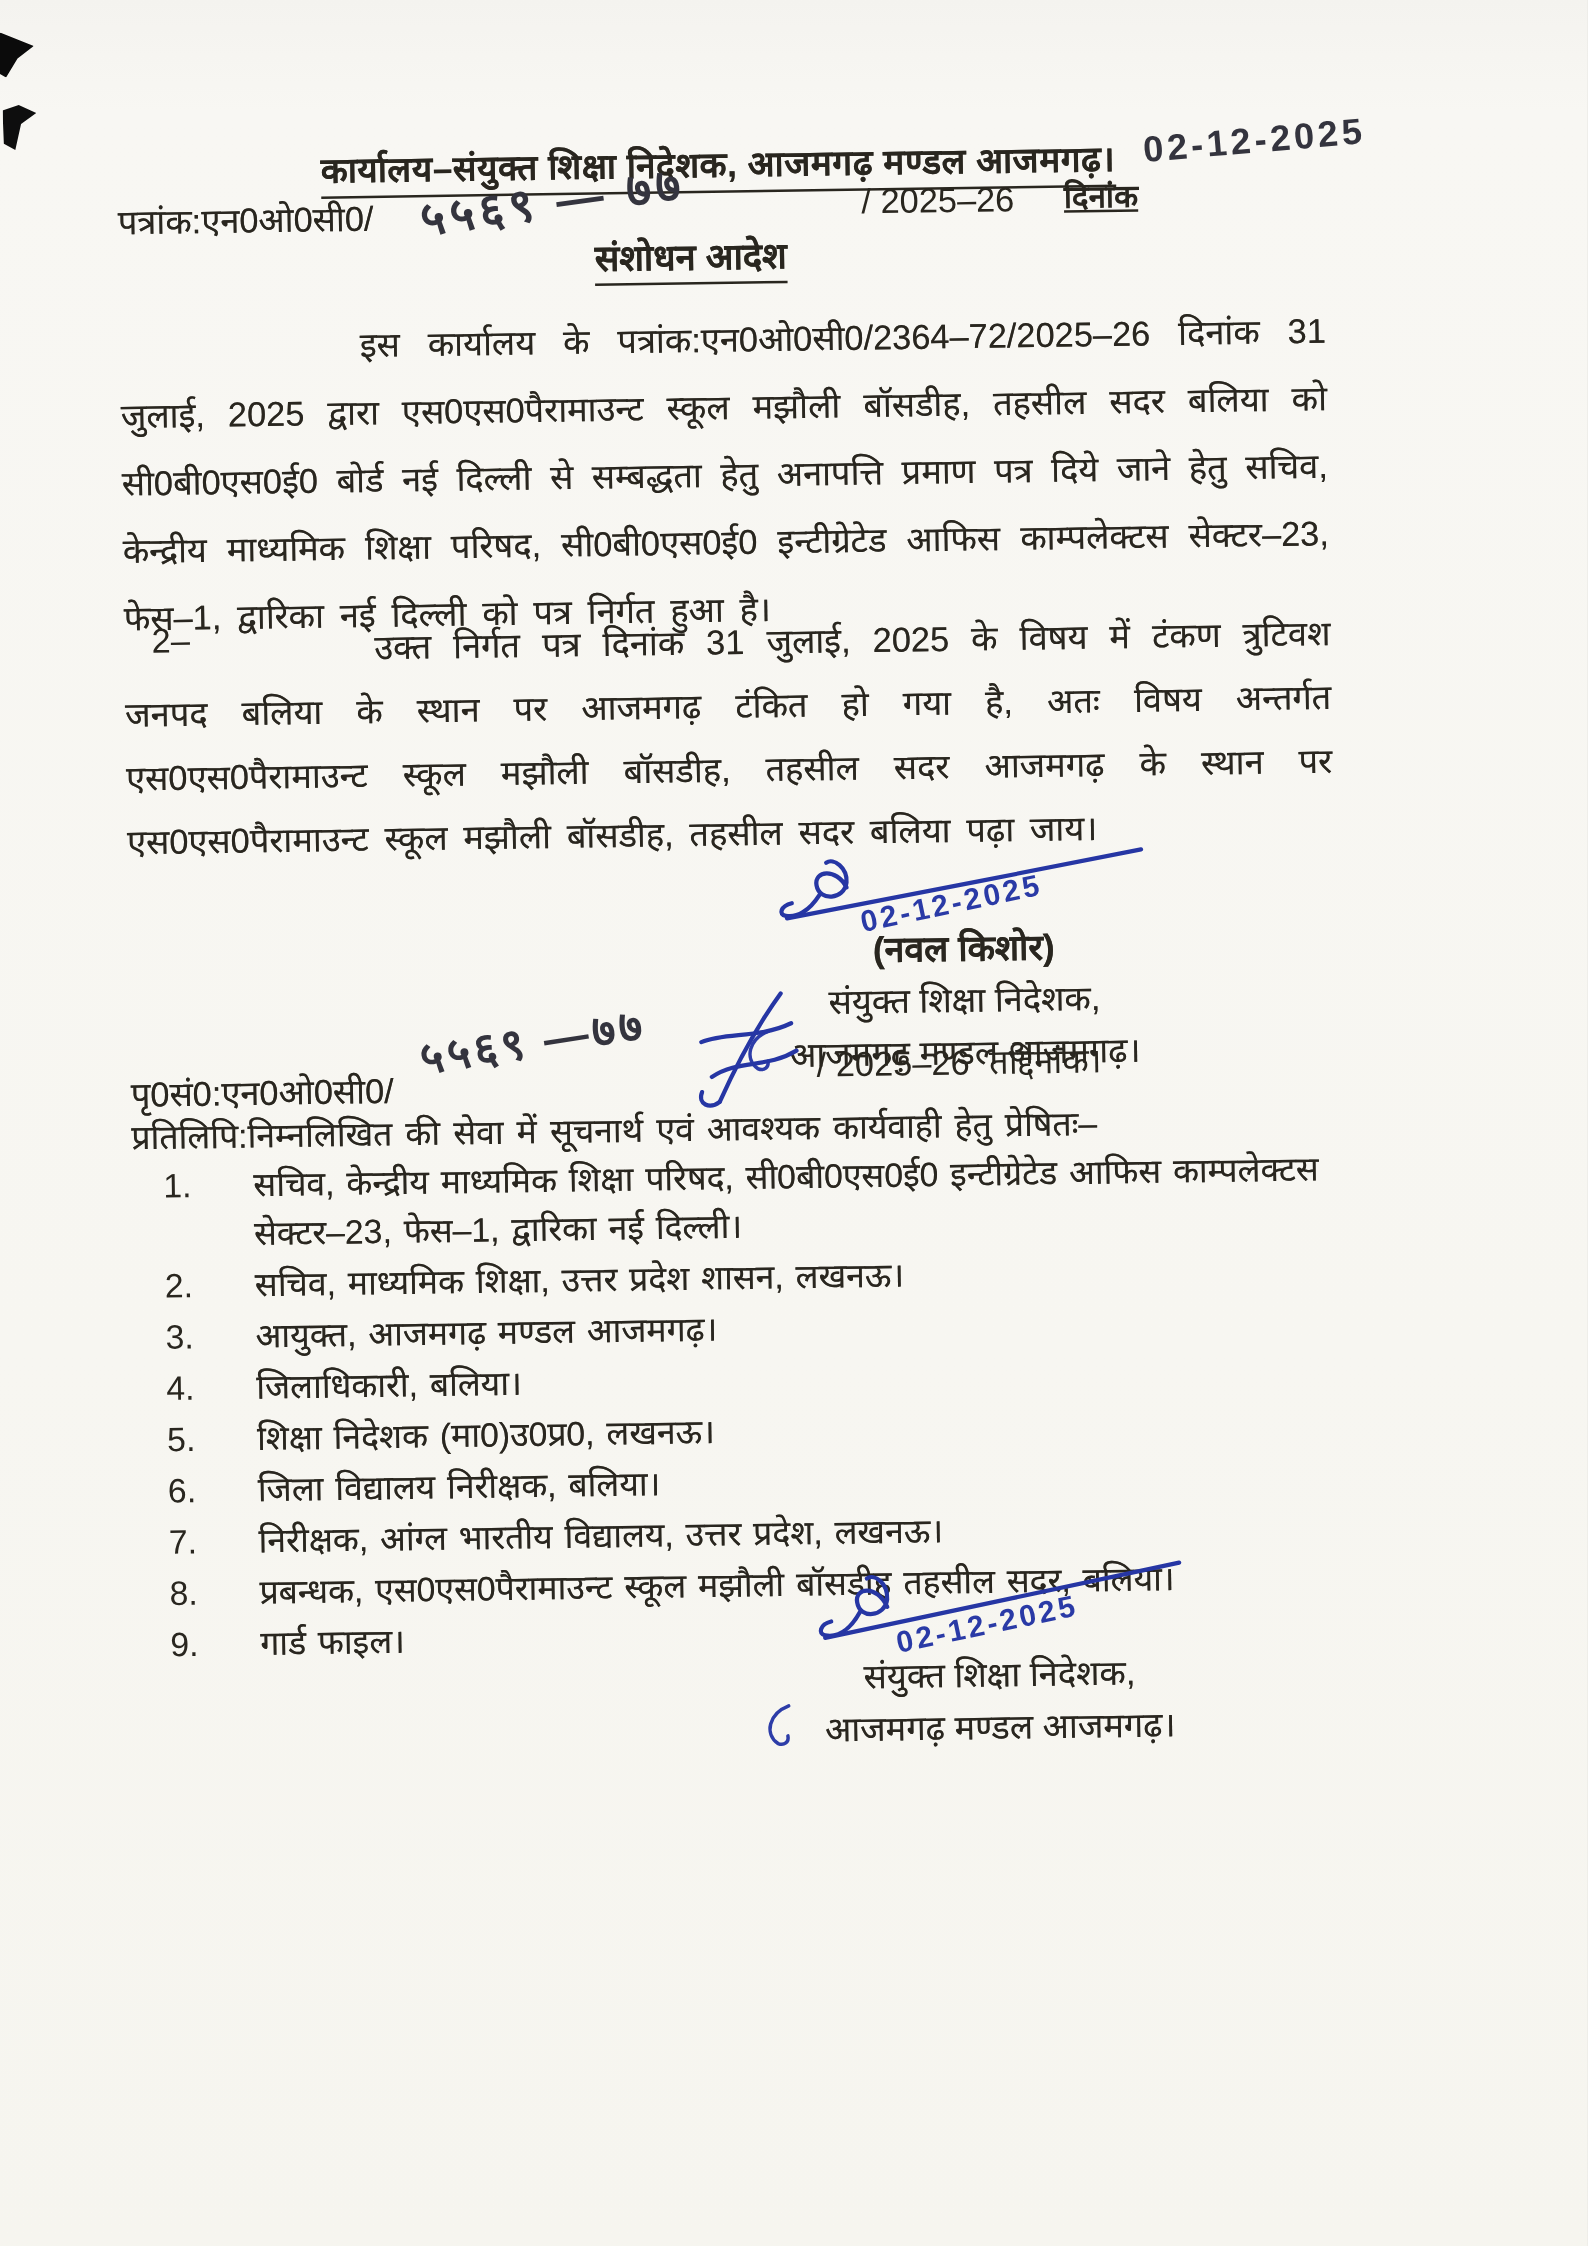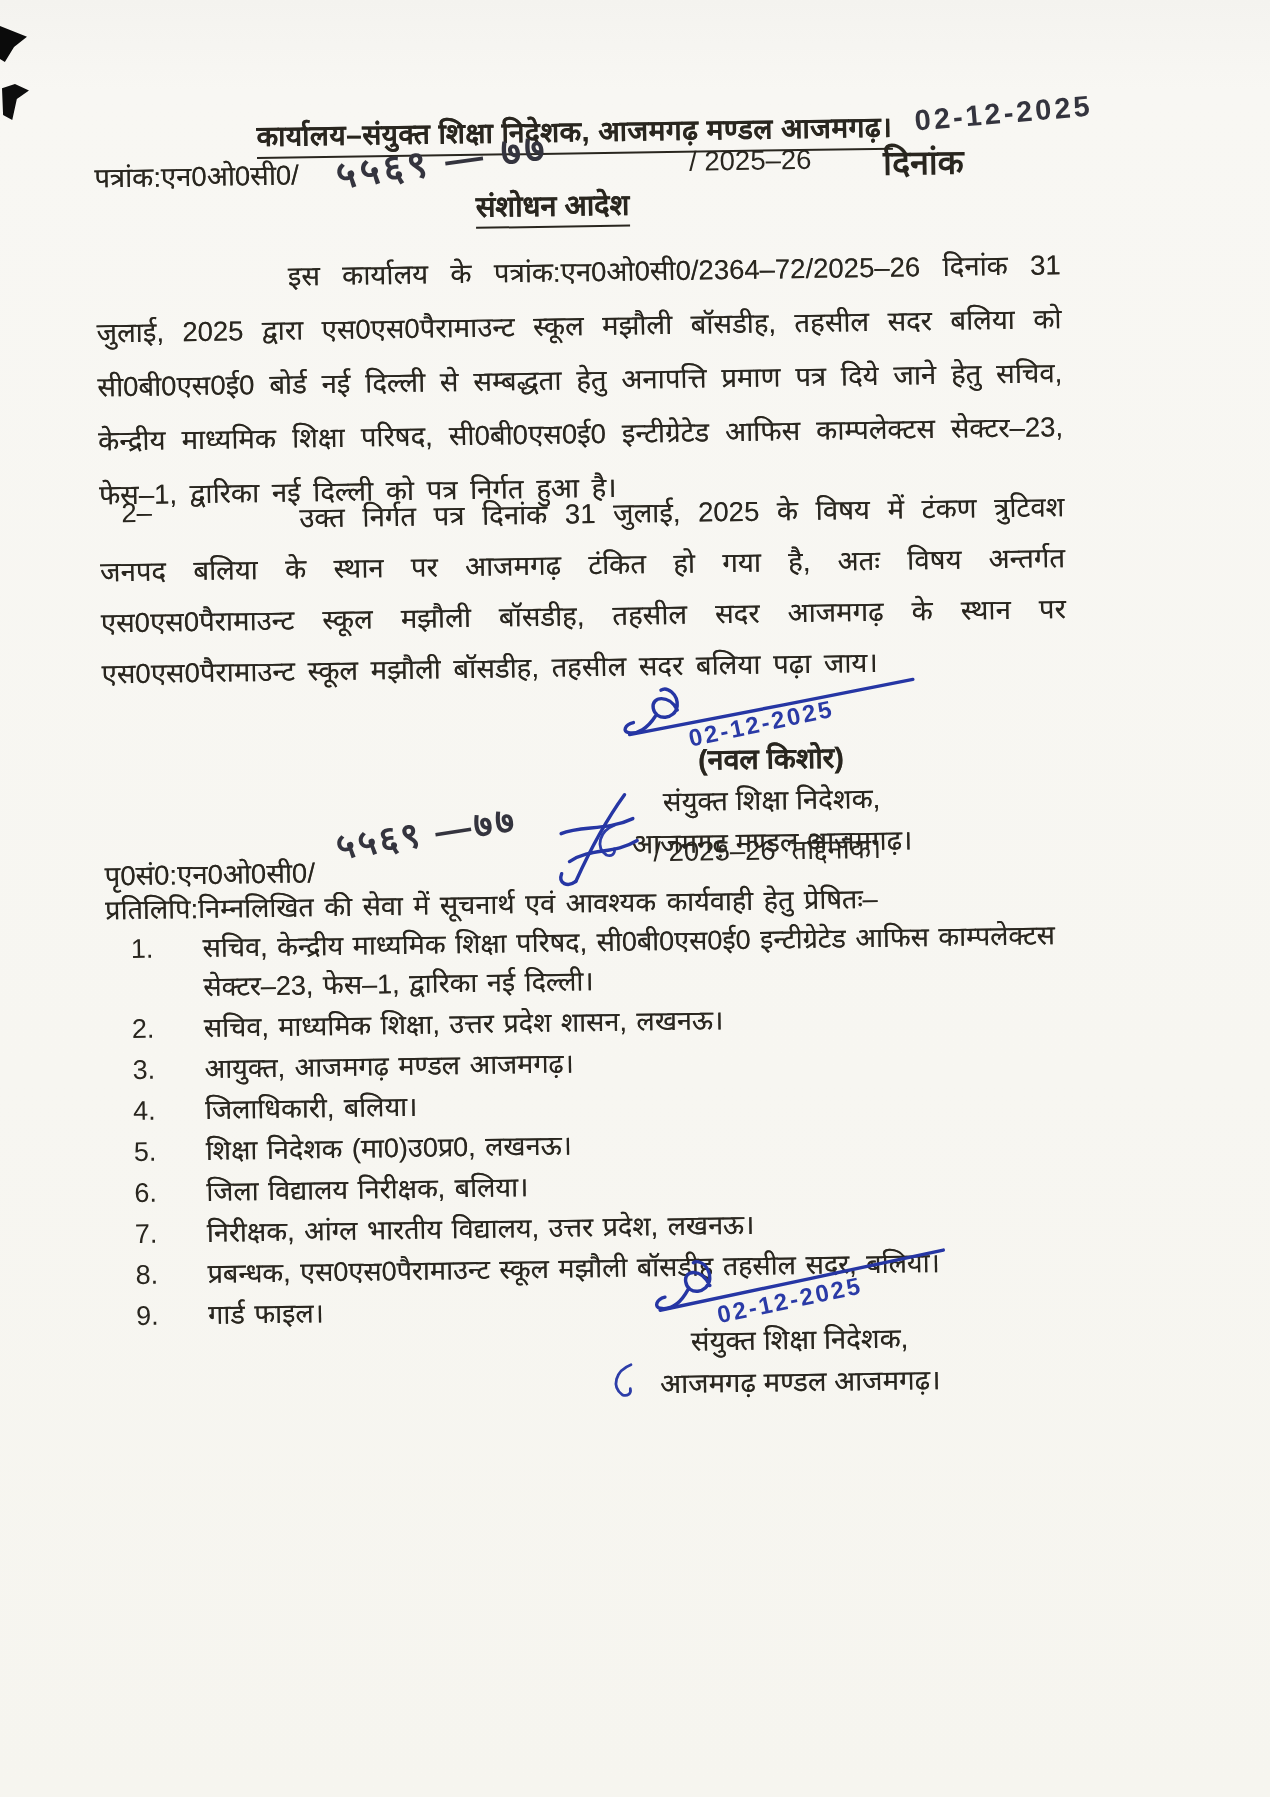--- a/index.html
+++ b/index.html
@@ -29,21 +29,21 @@
     text-shadow:0 0 .4px rgba(41,38,31,.7);
   }
   .hw{font-weight:600;white-space:nowrap;}
   .hw-dark{color:#34343e;}
   .hw-blue{color:#2a3aa6;}
   .top-date{left:926px;top:112px;font-size:29px;letter-spacing:3px;transform:rotate(-4deg);}
 
   .ref-prefix{left:105px;top:160px;font-size:27.5px;text-shadow:0 0 .4px rgba(41,38,31,.7);}
   .ref-num-1{left:346px;top:140px;font-size:38px;letter-spacing:4px;transform:rotate(-7deg);}
   .ref-year-1{left:700px;top:156px;font-size:27.5px;}
-  .date-label{left:894px;top:152px;font-size:34px;font-weight:bold;}
+  .date-label{left:862px;top:152px;font-size:25px;font-weight:bold;text-decoration:underline;}
 
   .order-title{
     left:486px;top:193px;font-size:29px;font-weight:bold;
     border-bottom:2.5px solid #29261f;padding-bottom:2px;
     text-shadow:0 0 .4px rgba(41,38,31,.7);
   }
 
   .para{
     font-size:27.5px;line-height:54px;text-align:justify;
     word-spacing:5px;text-shadow:0 0 .35px rgba(41,38,31,.65);

